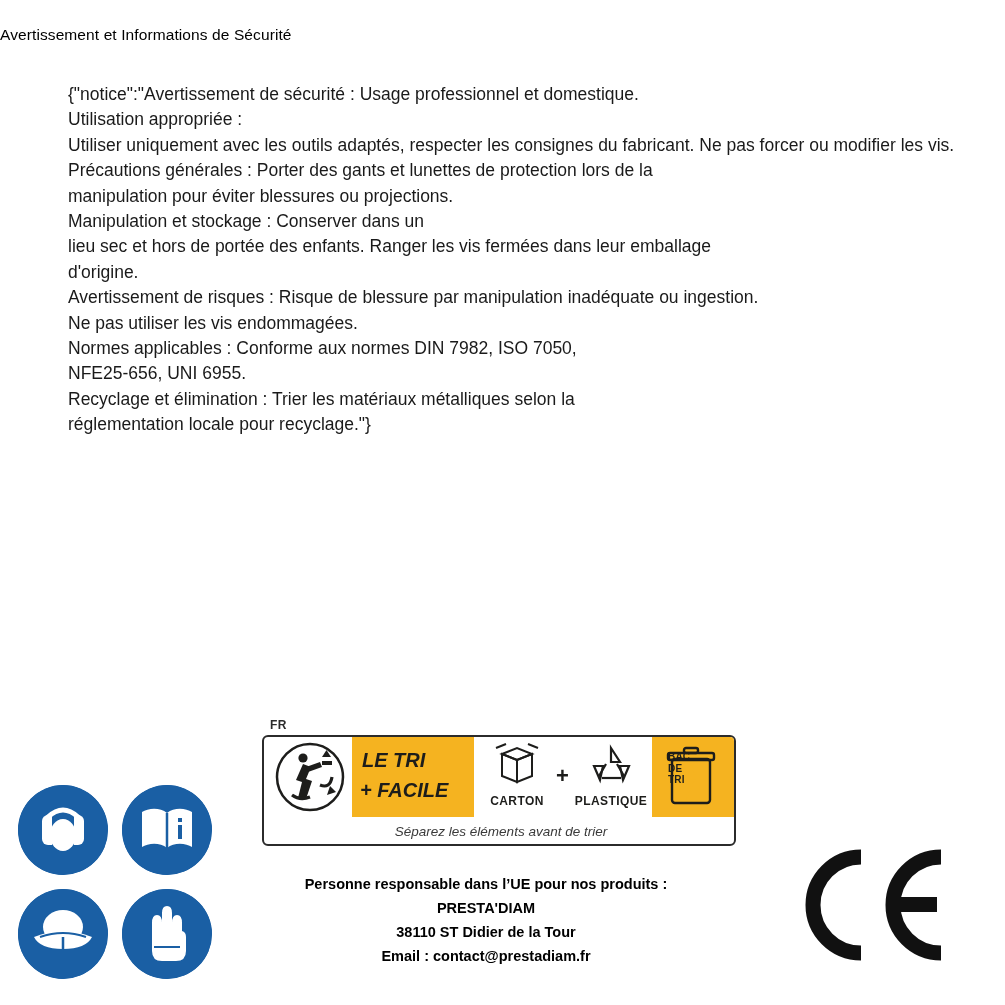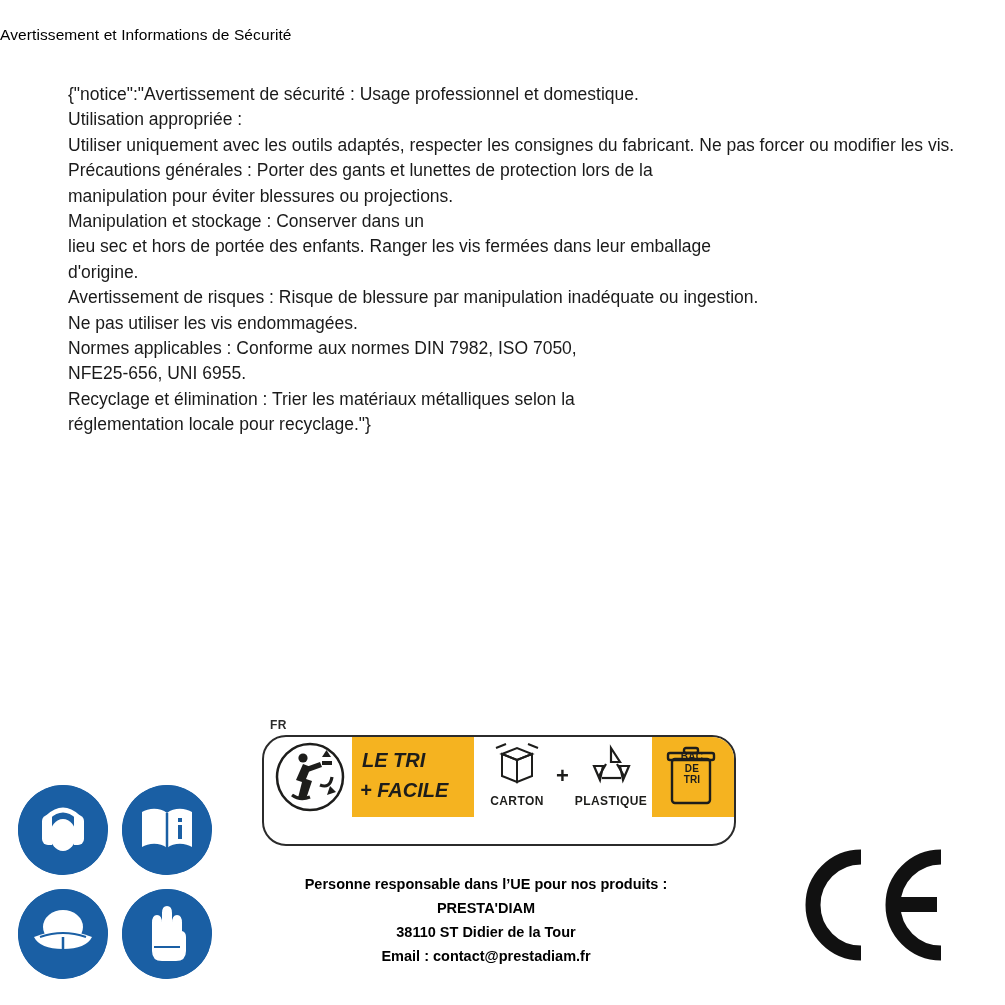--- a/index.html
+++ b/index.html
@@ -73,21 +73,21 @@
     color: #2b2b2b;
     letter-spacing: 0.5px;
   }
   .tri-box {
     position: absolute;
     left: 0;
     top: 17px;
     width: 474px;
     height: 111px;
     border: 2px solid #2b2b2b;
-    border-radius: 24px;
+    border-radius: 6px;
     background: #ffffff;
     overflow: hidden;
   }
   .tri-yellow {
     position: absolute;
     left: 88px;
     top: 0px;
     width: 386px;
     height: 80px;
     background: #f5b320;
@@ -160,21 +160,20 @@
   }
   .bac-text {
     position: absolute;
     left: 404px;
     top: 14px;
     width: 48px;
     font-size: 10px;
     font-weight: bold;
     line-height: 11.5px;
     color: #1d1d1b;
-    text-align: center;
     letter-spacing: 0.2px;
   }
   .tri-footer {
     position: absolute;
     left: 0;
     top: 80px;
     width: 474px;
     height: 29px;
     display: flex;
     align-items: center;
@@ -325,20 +324,21 @@
         <rect x="10" y="8" width="46" height="7" rx="2" fill="none" stroke="#1d1d1b" stroke-width="2.4"></rect>
         <rect x="26" y="3" width="14" height="5" rx="2" fill="none" stroke="#1d1d1b" stroke-width="2.4"></rect>
       </svg>
     </div>
     <div class="bac-text">
       <div>BAC</div>
       <div>DE</div>
       <div>TRI</div>
     </div>
 
+    <div class="tri-footer">Séparez les éléments avant de trier</div>
   </div>
 </div>
 
 <div class="resp-block">
   <div><span>Personne responsable dans l’</span><span>UE</span><span> pour nos produits :</span></div>
   <div>PRESTA'DIAM</div>
   <div>38110 ST Didier de la Tour</div>
   <div><span>Email : </span><span>contact@prestadiam.fr</span></div>
 </div>
 

